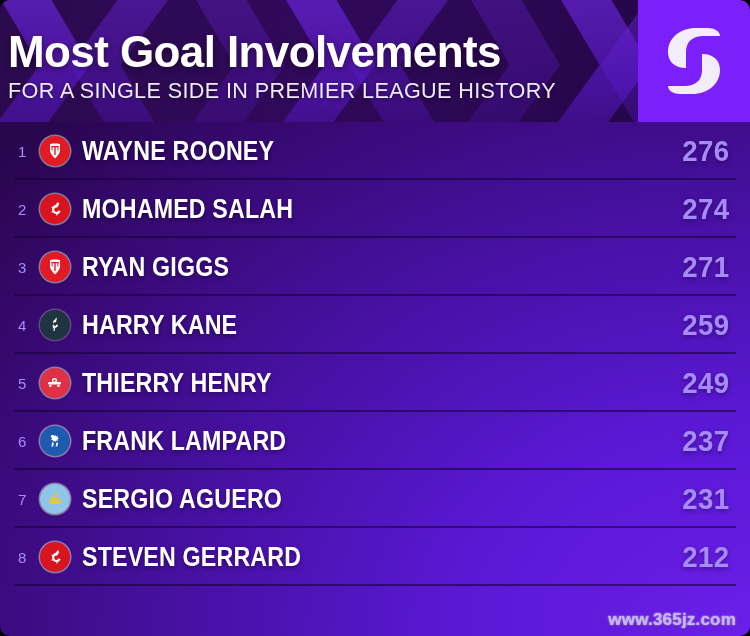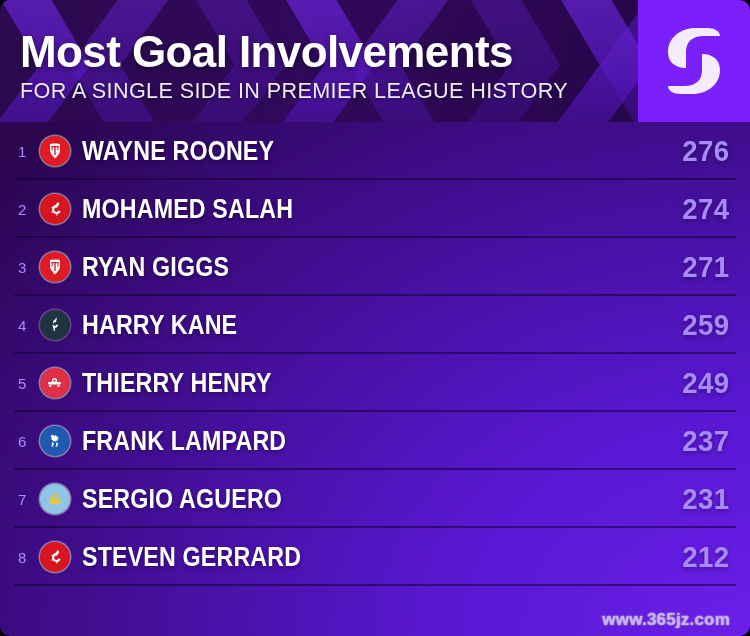--- a/index.html
+++ b/index.html
@@ -39,21 +39,21 @@
     opacity:.62;
     clip-path:polygon(0% 0%, 42% 0%, 100% 50%, 42% 100%, 0% 100%, 58% 50%);
     transform:skewX(-4deg);
   }
   .chev.b{opacity:.42;transform:skewX(-4deg) scaleX(-1);}
   .chev.c{opacity:.30;}
 
   .header-text{
     position:relative;
     z-index:3;
-    padding:10px 0 0 20px;
+    padding:10px 0 0 8px;
     flex:1;
     display:flex;flex-direction:column;justify-content:center;
   }
   .title{
     color:#fff;
     font-size:44px;
     line-height:1.0;
     font-weight:bold;
     letter-spacing:-0.6px;
     margin:0 0 6px 0;
@@ -140,21 +140,21 @@
     font-weight:bold;
     letter-spacing:.5px;
     transform:scaleX(.92);
     transform-origin:right center;
     text-align:right;
     text-shadow:0 2px 5px rgba(20,0,55,.45);
   }
 
   .watermark{
     position:absolute;
-    right:20px;bottom:6px;
+    right:14px;bottom:6px;
     z-index:6;
     color:#cfc0f5;
     font-size:17px;
     font-weight:bold;
     letter-spacing:.2px;
     opacity:.92;
     text-shadow:0 0 2px #fff, 0 1px 2px rgba(0,0,0,.4);
   }
 </style>
 </head>

